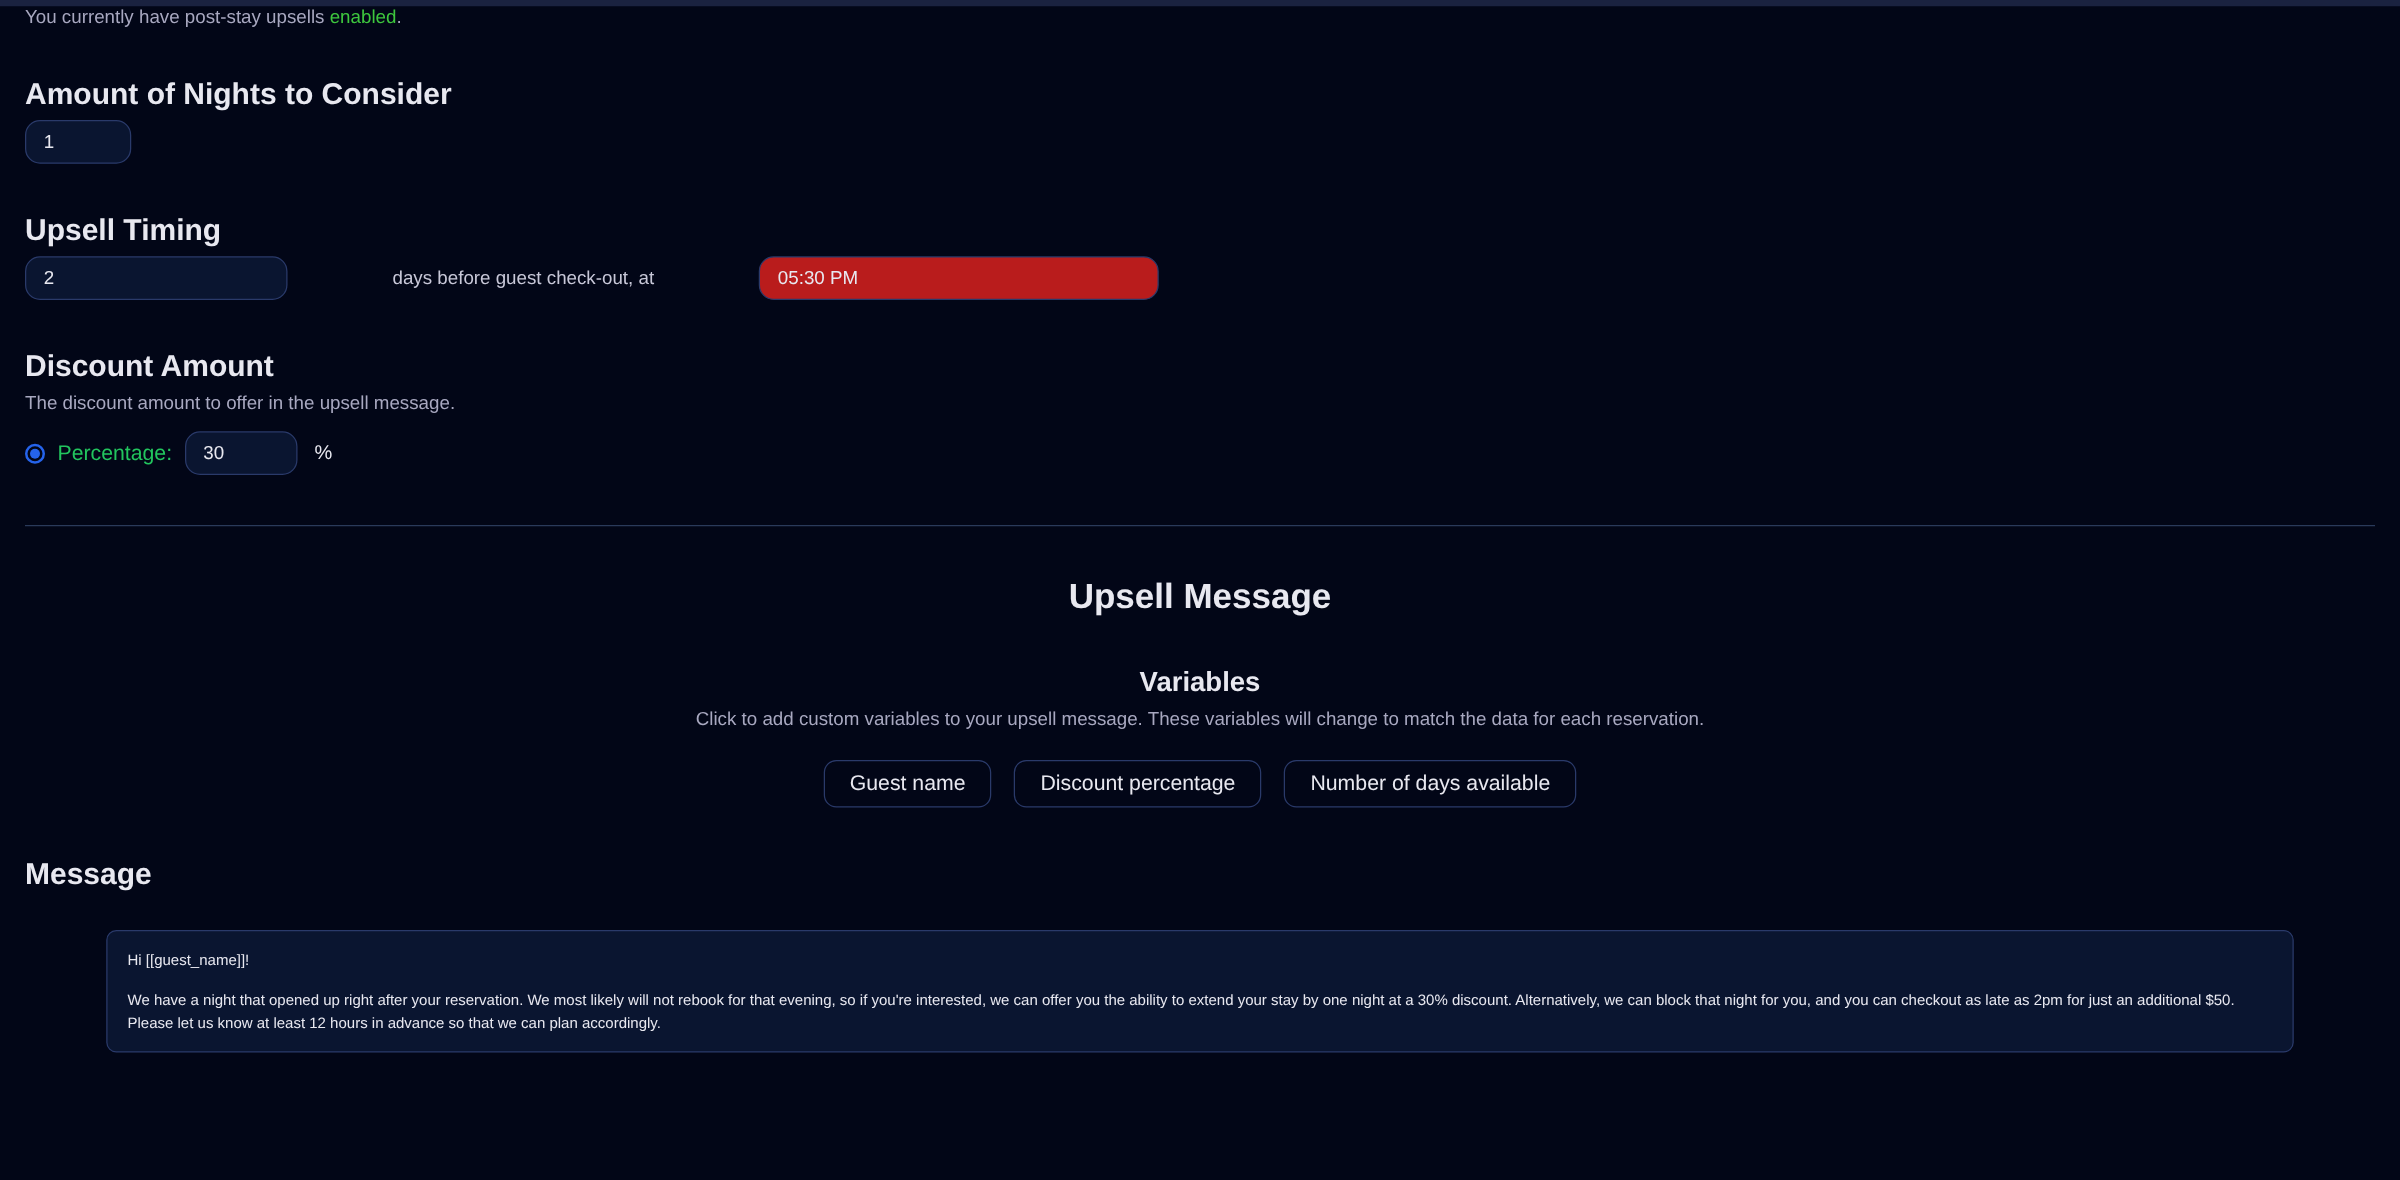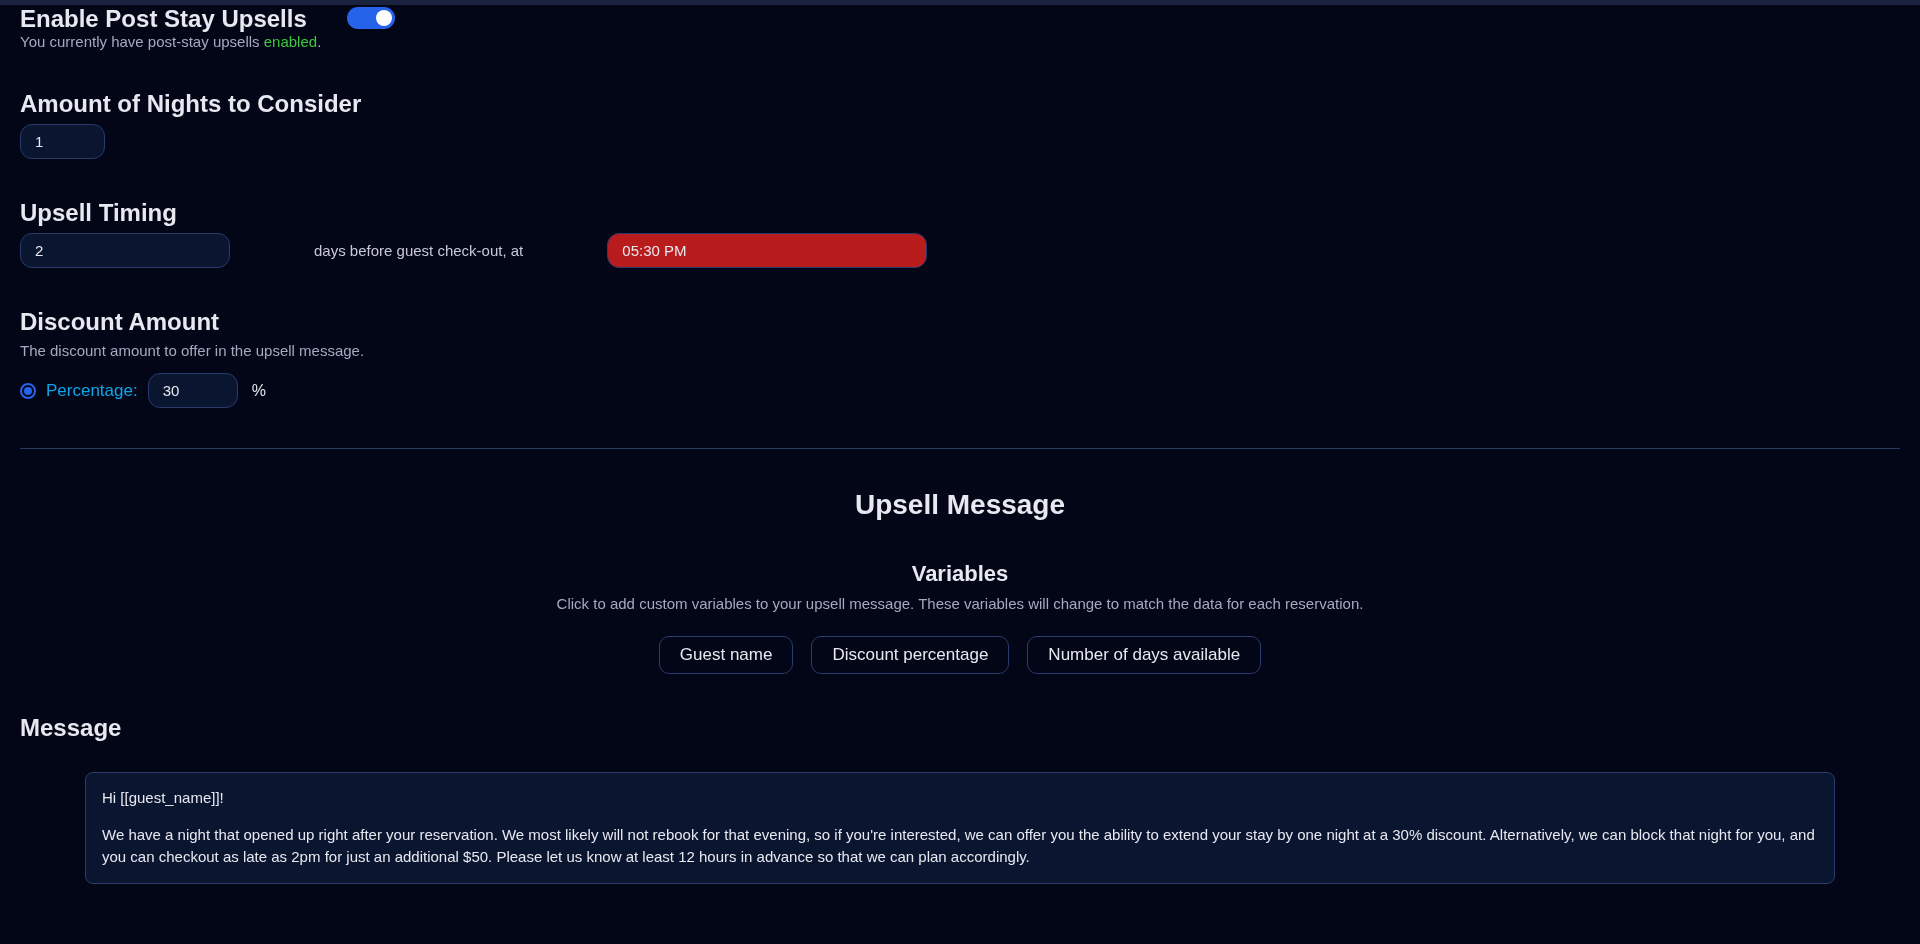--- a/index.html
+++ b/index.html
@@ -114,21 +114,21 @@
       cursor: pointer;
     }
     .radio-dot {
       width: 8px;
       height: 8px;
       background: #2563eb;
       border-radius: 50%;
     }
     .radio-label {
       font-size: 17px;
-      color: #0ea5e9;
+      color: #22c55e;
     }
     .percent-sign {
       font-size: 16px;
       color: #e8e8f0;
       margin-left: 4px;
     }
     .divider {
       border: none;
       border-top: 1px solid #2a3a5a;
       margin: 30px 0 40px 0;
@@ -176,21 +176,21 @@
       text-align: left;
       margin-bottom: 16px;
     }
     .message-box {
       background: #0a1530;
       border: 1px solid #2a3a6a;
       border-radius: 8px;
       padding: 14px 16px;
       margin: 10px 65px;
       color: #e8e8f0;
-      font-size: 15px;
+      font-size: 12px;
       line-height: 1.5;
       min-height: 90px;
     }
     .message-box p {
       margin-bottom: 14px;
     }
     .message-box p:last-child {
       margin-bottom: 0;
     }
     .first-title {
@@ -200,26 +200,20 @@
     }
   </style>
 </head>
 <body>
 
 <div class="top-border"></div>
 
 <div class="content">
 
   <div class="section" style="margin-top:0;">
-    <div style="display:flex;align-items:center;">
-      <div class="first-title">Enable Post Stay Upsells</div>
-      <div class="toggle" style="margin-left:40px;">
-        <div class="toggle-knob"></div>
-      </div>
-    </div>
     <div class="section-desc">
       <span>You currently have post-stay upsells </span><span class="inline-green">enabled</span><span>.</span>
     </div>
   </div>
 
   <div class="section">
     <div class="section-title">Amount of Nights to Consider</div>
     <input class="num-input num-input-small" type="text" value="1" style="">
   </div>
 

